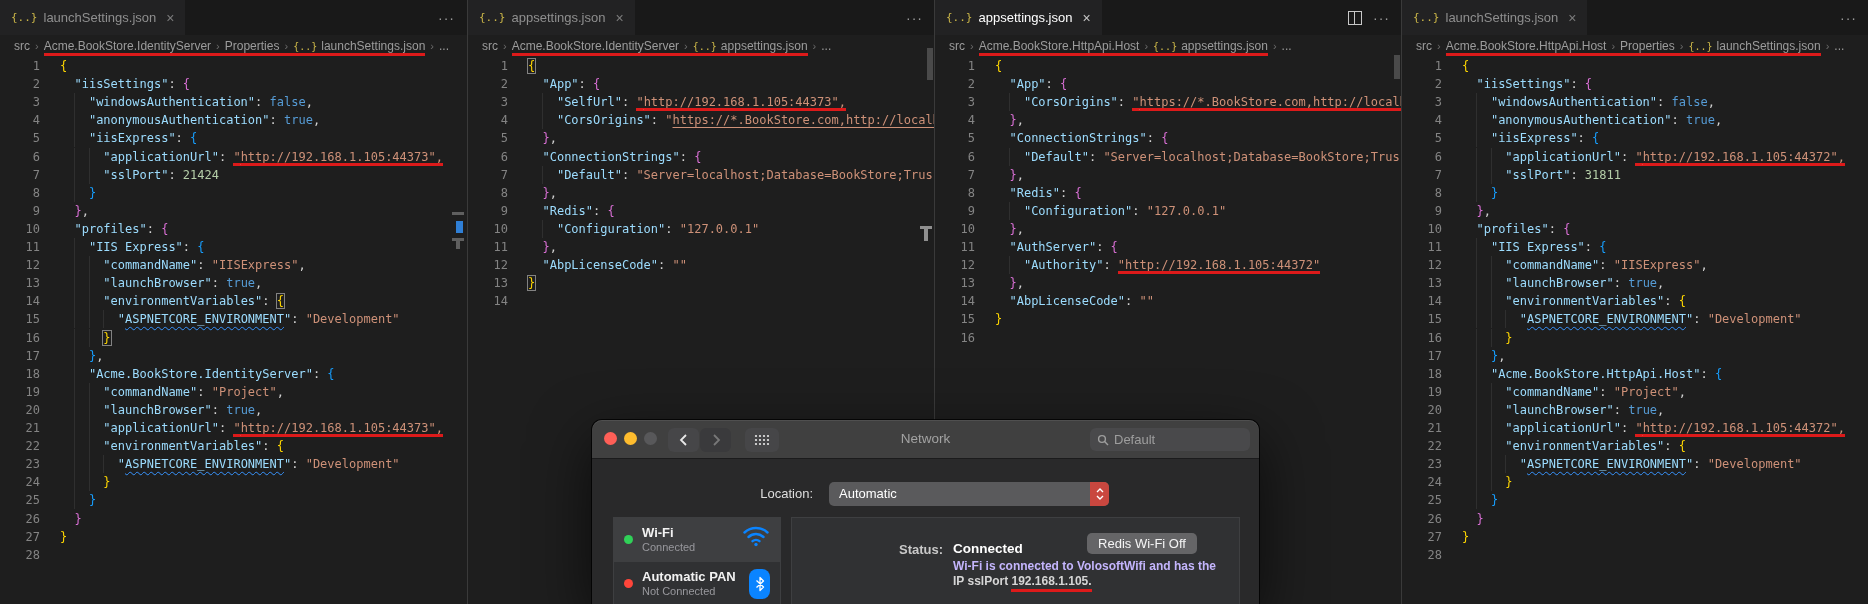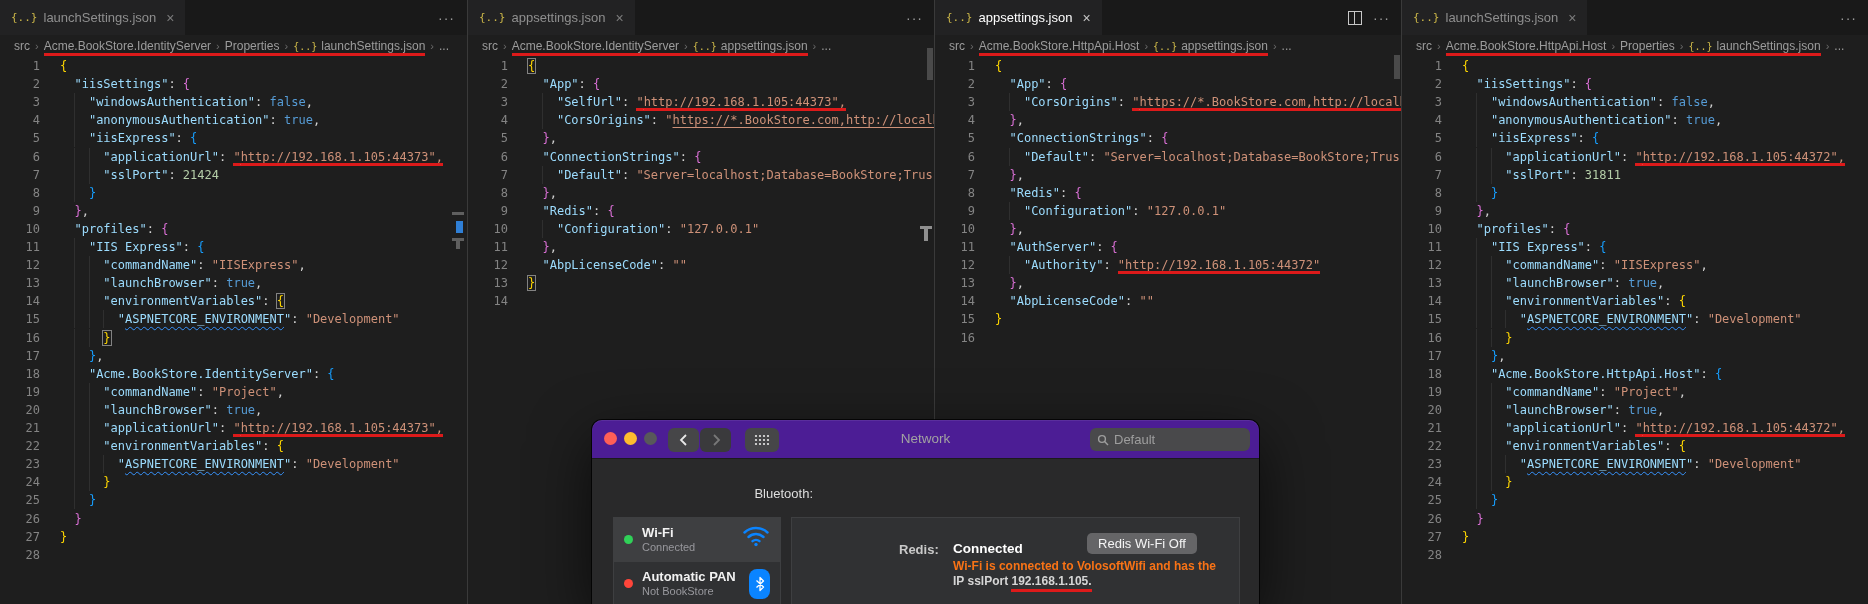--- a/index.html
+++ b/index.html
@@ -45,21 +45,21 @@
   .tk.b2{color:#179fff;}
   .tk.m{outline:1px solid #828282;}
   .tk.sq{text-decoration:underline wavy #3794ff;text-decoration-thickness:1px;text-underline-offset:3px;}
   .tk.r{position:relative;}
   .tk.r::after{content:"";position:absolute;left:0;right:0;bottom:-2px;height:3px;background:#dd1a1a;}
   .rmark{position:absolute;}
   
   #netwin{position:absolute;left:592px;top:420px;width:667px;height:184px;
           border-radius:10px 10px 0 0;background:#29292a;
           box-shadow:0 20px 60px rgba(0,0,0,.65),0 0 0 1px rgba(0,0,0,.8);}
-  #titlebar{position:absolute;left:0;top:0;right:0;height:38px;background:#4c1d95;
+  #titlebar{position:absolute;left:0;top:0;right:0;height:38px;background:#404040;
             border-radius:10px 10px 0 0;border-bottom:1px solid #1b1b1c;
             box-shadow:inset 0 1px 0 rgba(255,255,255,.08);}
   .tl{position:absolute;top:12px;width:13px;height:13px;border-radius:50%;}
   #wintitle{position:absolute;left:0;right:0;top:0;height:38px;line-height:38px;
             text-align:center;color:#a2a2a2;font-size:13.5px;}
   .navbtn{position:absolute;top:8px;width:31px;height:24px;background:#464648;border-radius:6px;
           display:flex;align-items:center;justify-content:center;}
   .navbtn.disabled{background:#3a3a3c;}
   #gridbtn{position:absolute;top:8px;left:153px;width:34px;height:24px;background:#464648;
            border-radius:6px;display:flex;align-items:center;justify-content:center;}
@@ -83,21 +83,21 @@
   .svcdot{position:absolute;left:10px;top:17px;width:9px;height:9px;border-radius:50%;}
   .svcname{position:absolute;left:28px;top:7px;color:#f2f2f2;font-size:13px;font-weight:bold;}
   .svcstatus{position:absolute;left:28px;top:23px;color:#98989d;font-size:11px;}
   .svcicon{position:absolute;right:10px;top:7px;}
   #btpill{width:21px;height:30px;background:#0a84ff;border-radius:8px;display:flex;
           align-items:center;justify-content:center;}
   #statlabel{position:absolute;left:107px;top:24px;color:#c9c9c9;font-size:13px;font-weight:600;}
   #statvalue{position:absolute;left:161px;top:23px;color:#ffffff;font-size:13.5px;font-weight:bold;}
   #wifibtn{position:absolute;left:295px;top:15px;width:110px;height:21px;background:#656567;
            border-radius:5px;color:#f5f5f5;font-size:13px;text-align:center;line-height:21px;}
-  #desc1{position:absolute;left:161px;top:41px;color:#f97316;font-size:12px;font-weight:600;}
+  #desc1{position:absolute;left:161px;top:41px;color:#c4b5fd;font-size:12px;font-weight:600;}
   #desc2{position:absolute;left:161px;top:56px;color:#d6d6d6;font-size:12px;font-weight:600;}
   #ipval{position:relative;display:inline-block;}
   #ipval::after{content:"";position:absolute;left:0;right:0;bottom:-4px;height:3px;background:#dd1a1a;}
 </style>
 </head>
 <body>
 
 <div id="root">
   <div id="panes">
       <div class="pane" style="left: 0px;">
@@ -674,21 +674,32 @@
       <div id="searchbox">
         <svg width="12" height="12" viewBox="0 0 12 12">
             <circle cx="5" cy="5" r="3.4" fill="none" stroke="#9e9e9e" stroke-width="1.4"></circle>
             <line x1="7.6" y1="7.6" x2="11" y2="11" stroke="#9e9e9e" stroke-width="1.4"></line>
           </svg>
         <span>Default</span>
       </div>
     </div>
 
     <div id="locrow">
-      <div id="loclabel">Bluetooth:</div>
+      <div id="loclabel">Location:</div>
+      <div id="locpopup">
+        <span>Automatic</span>
+        <div id="loccap">
+          <svg width="8" height="5" viewBox="0 0 8 5">
+              <polyline points="1,4 4,1 7,4" fill="none" stroke="#fff" stroke-width="1.4"></polyline>
+            </svg>
+          <svg width="8" height="5" viewBox="0 0 8 5">
+              <polyline points="1,1 4,4 7,1" fill="none" stroke="#fff" stroke-width="1.4"></polyline>
+            </svg>
+        </div>
+      </div>
     </div>
 
     <div id="svclist" class="box">
       <div class="svcrow selected">
         <div class="svcdot" style="background:#30d158"></div>
         <div class="svcname">Wi-Fi</div>
         <div class="svcstatus">Connected</div>
         <div class="svcicon">
           <svg width="28" height="22" viewBox="0 0 28 22">
             <g fill="none" stroke="#0a84ff" stroke-width="2.4" stroke-linecap="round">
@@ -696,32 +707,32 @@
               <path d="M6.5 12 C11 8 17 8 21.5 12"></path>
               <path d="M10.5 16.2 C12.5 14.5 15.5 14.5 17.5 16.2"></path>
             </g>
             <circle cx="14" cy="19.5" r="1.7" fill="#0a84ff"></circle>
           </svg>
         </div>
       </div>
       <div class="svcrow">
         <div class="svcdot" style="background:#ff453a"></div>
         <div class="svcname">Automatic PAN</div>
-        <div class="svcstatus">Not BookStore</div>
+        <div class="svcstatus">Not Connected</div>
         <div class="svcicon">
           <div id="btpill">
             <svg width="10" height="16" viewBox="0 0 10 16">
                 <polyline points="1.5,4.5 8.5,11 5,14.5 5,1.5 8.5,5 1.5,11.5" fill="none" stroke="#fff" stroke-width="1.3" stroke-linejoin="round"></polyline>
               </svg>
           </div>
         </div>
       </div>
     </div>
 
     <div id="statuspanel" class="box">
-      <div id="statlabel">Redis:</div>
+      <div id="statlabel">Status:</div>
       <div id="statvalue">Connected</div>
       <div id="wifibtn">Redis Wi-Fi Off</div>
       <div id="desc1">Wi-Fi is connected to VolosoftWifi and has the</div>
       <div id="desc2"><span>IP sslPort </span><span id="ipval">192.168.1.105.</span></div>
     </div>
   </div>
 </div>
 
 </body></html>

